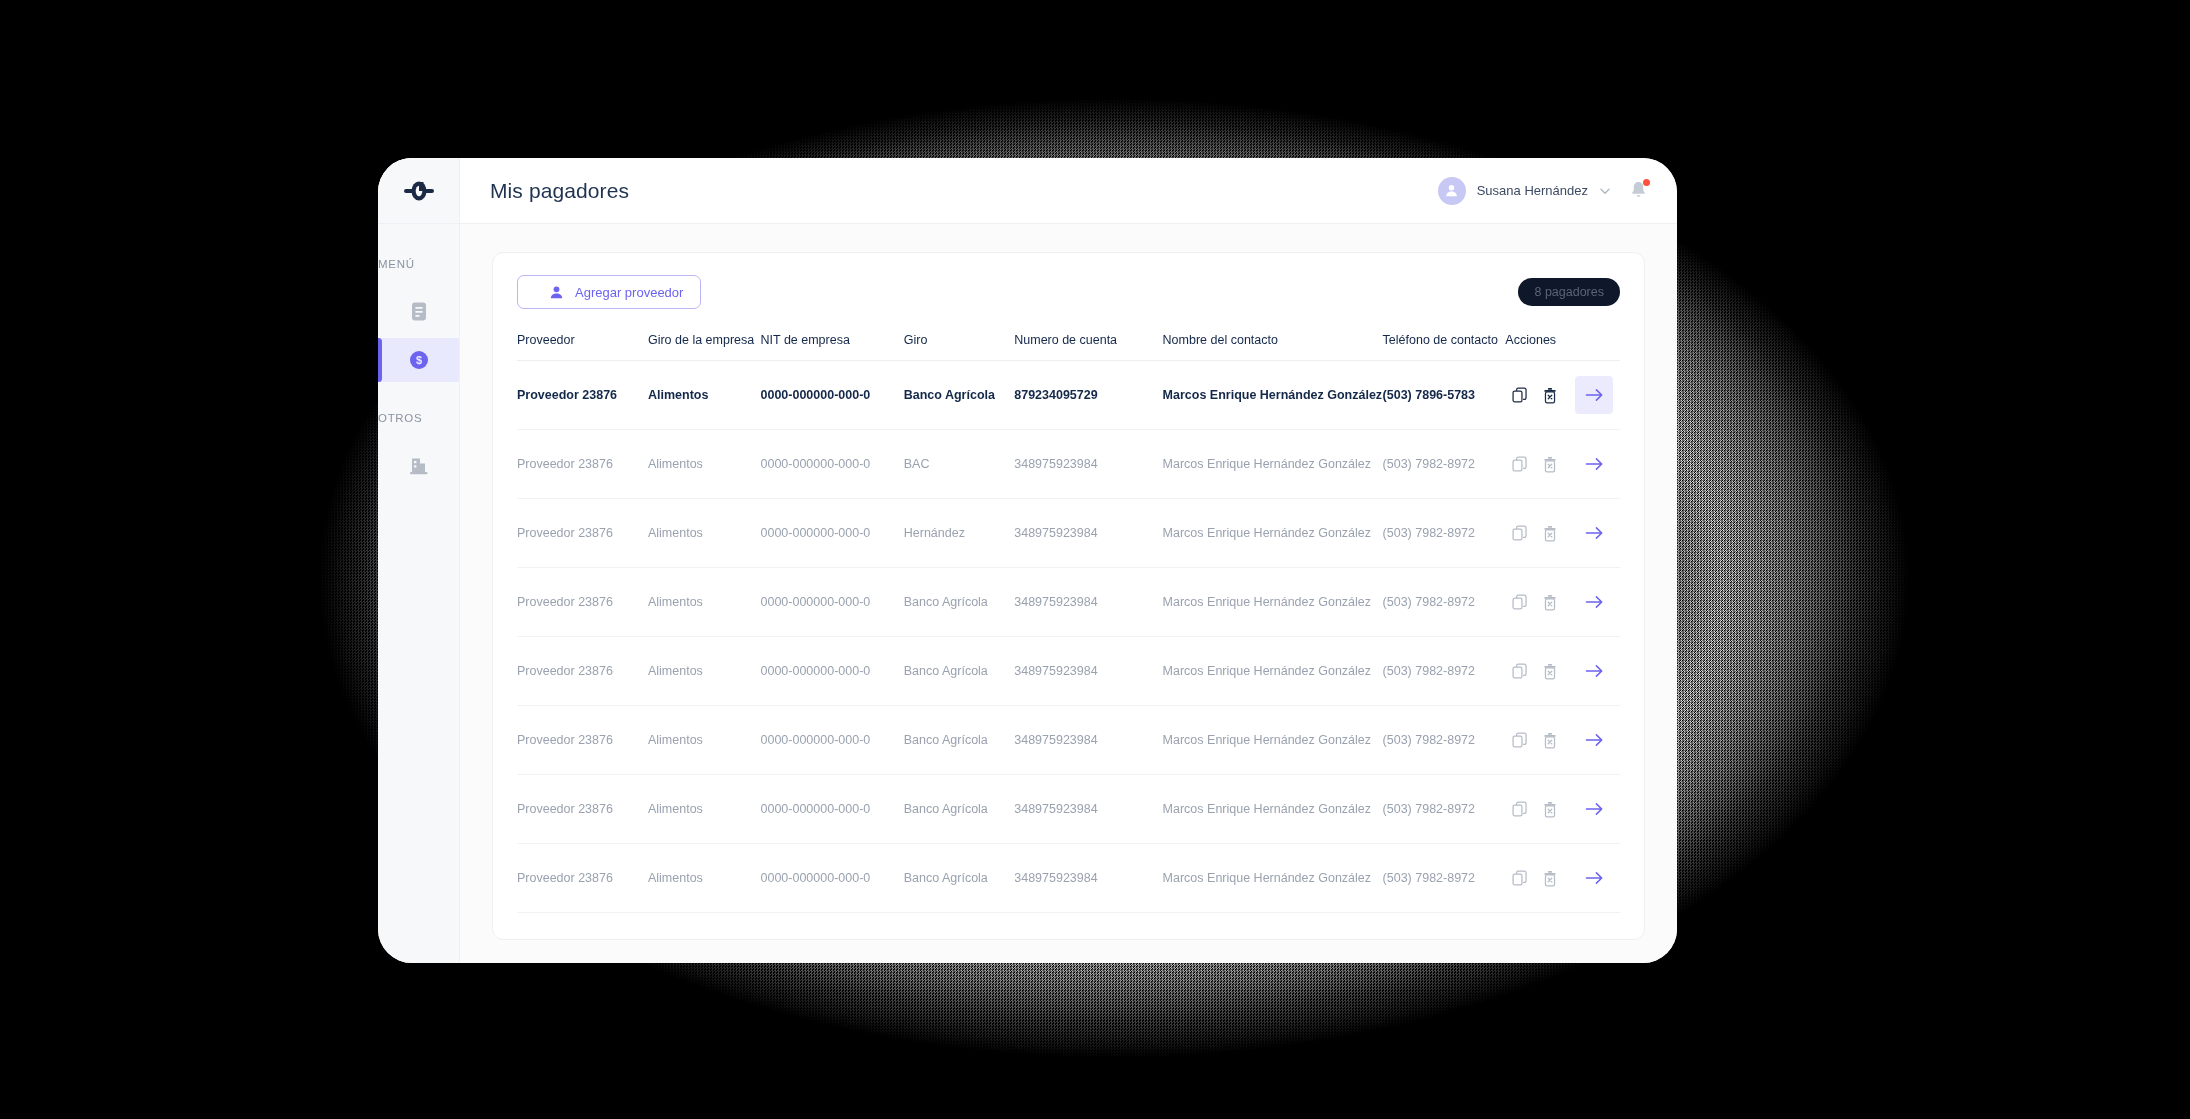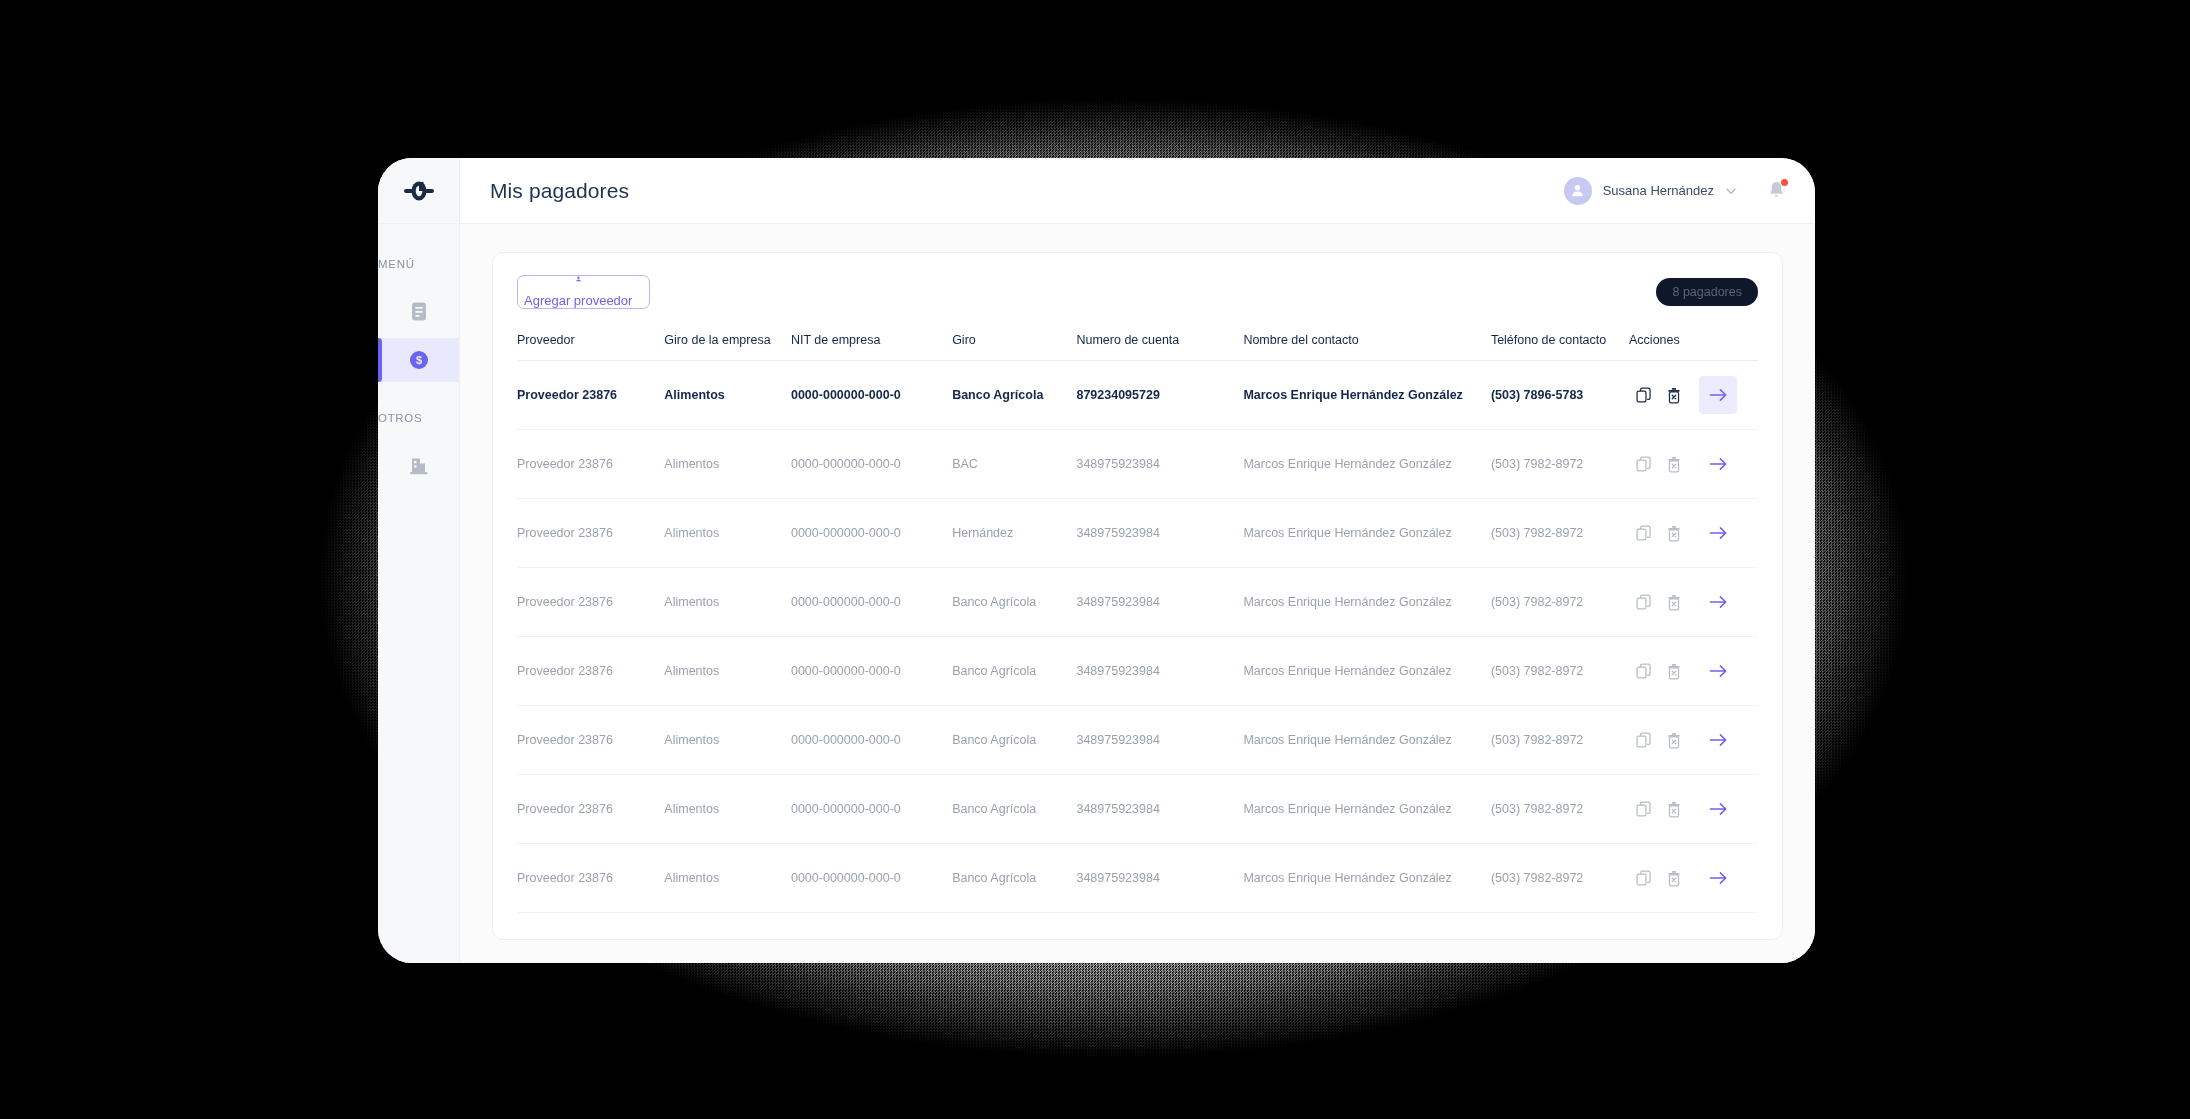--- a/index.html
+++ b/index.html
@@ -52,21 +52,21 @@
       radial-gradient(closest-side, rgba(0,0,0,0) 62%, rgba(0,0,0,0.6) 82%, rgba(0,0,0,0) 100%);
     opacity: 0.75;
     pointer-events: none;
   }
 
   
   .app-window {
     position: absolute;
     left: 378px;
     top: 158px;
-    width: 1437px;
+    width: 1299px;
     height: 805px;
     background: #ffffff;
     border-radius: 34px;
     overflow: hidden;
     display: flex;
     flex-direction: column;
     z-index: 5;
   }
 
   
@@ -96,21 +96,21 @@
     padding: 0 28px 0 30px;
   }
   .page-title {
     font-size: 21px;
     color: #1f3350;
     letter-spacing: .1px;
   }
   .topbar-right {
     display: flex;
     align-items: center;
-    gap: 30px;
+    gap: 18px;
   }
   .user-chip {
     display: flex;
     align-items: center;
     gap: 11px;
   }
   .avatar {
     width: 28px; height: 28px;
     border-radius: 50%;
     background: #c8c8f5;
@@ -183,29 +183,28 @@
     display: flex;
     align-items: center;
     justify-content: space-between;
     margin-bottom: 24px;
   }
   .btn-add {
     display: inline-flex;
     align-items: center;
     gap: 11px;
     height: 34px;
-    padding: 0 17px 0 6px;
+    padding: 0 17px 0 31px;
     border: 1px solid #b9b5f6;
     border-radius: 7px;
     background: #ffffff;
     color: #6c63f0;
     font-size: 13px;
     font-family: "Liberation Sans", sans-serif;
     cursor: pointer;
-    flex-direction: column;
   }
   .count-badge {
     background: #0f172a;
     color: #5b6577;
     border-radius: 20px;
     padding: 7px 16px;
     font-size: 12.5px;
   }
 
   

